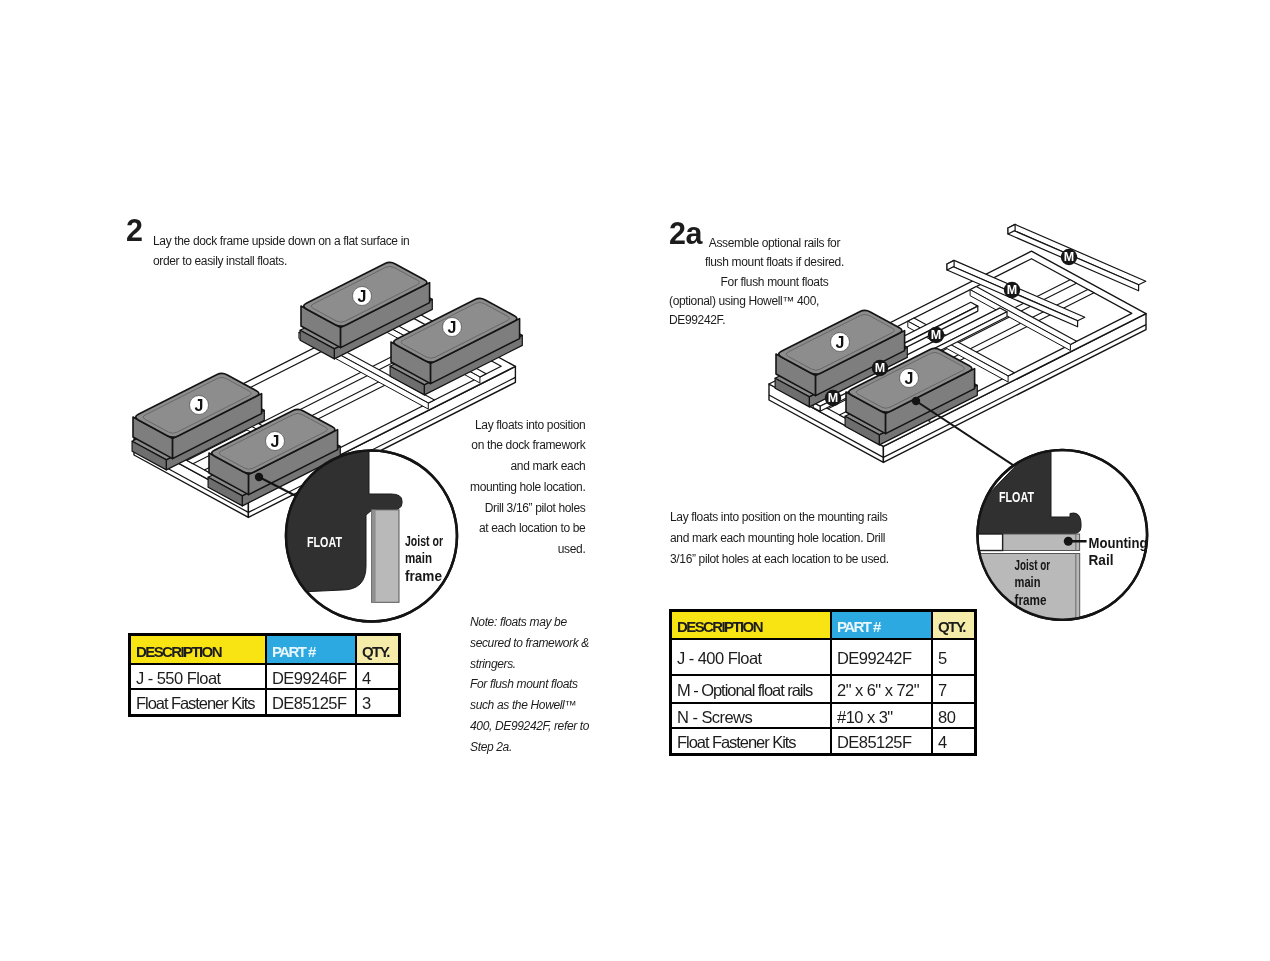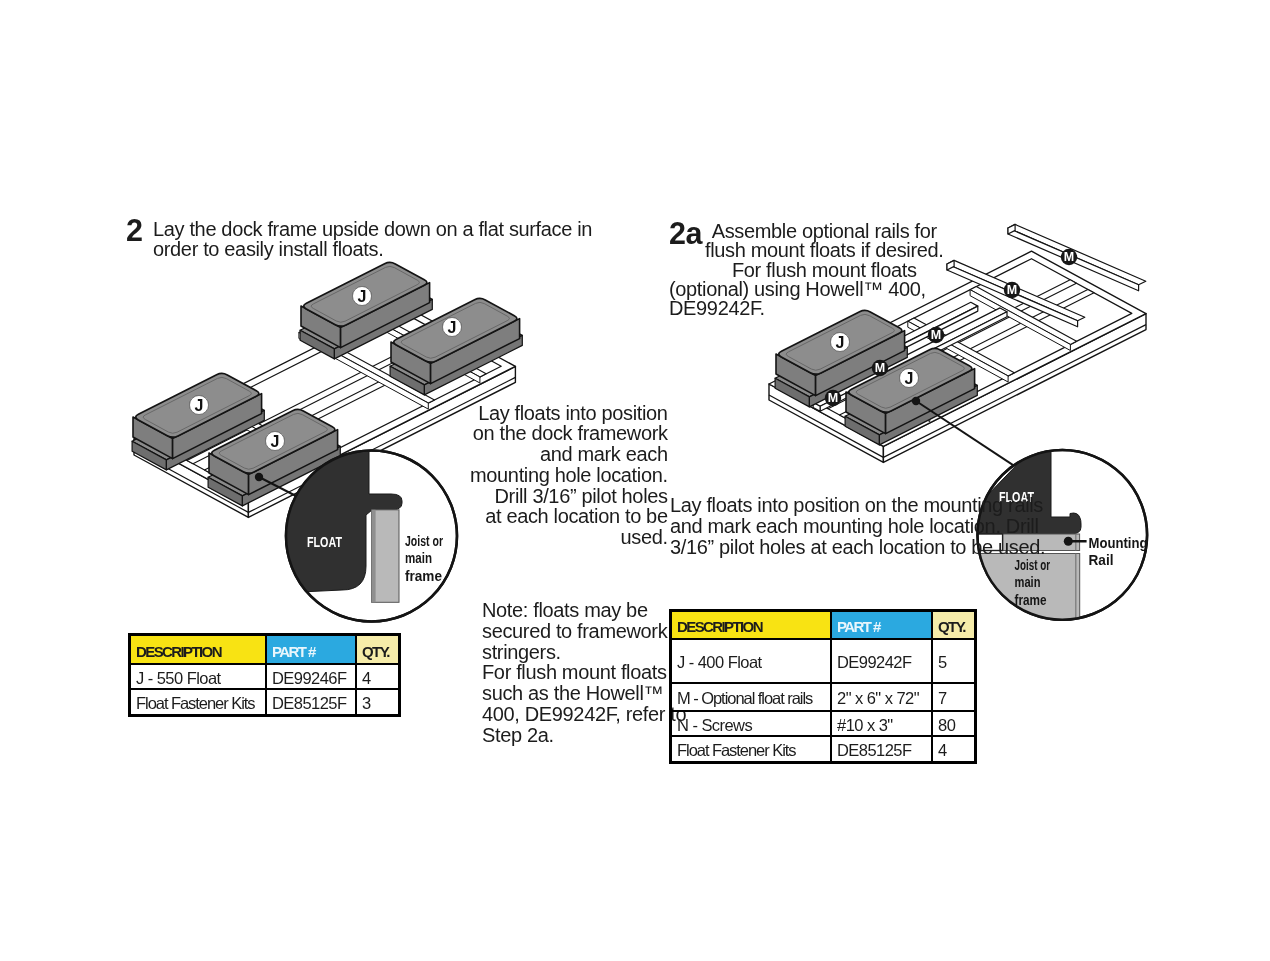--- a/index.html
+++ b/index.html
@@ -1,16 +1,16 @@
 <!DOCTYPE html>
 <html><head><meta charset="utf-8"><style>
 html,body{margin:0;padding:0;background:#ffffff;}
 .page{position:relative;width:1270px;height:961px;background:#ffffff;overflow:hidden;
   font-family:"Liberation Sans",sans-serif;color:#1c1c1c;}
-.t{position:absolute;font-size:20px;line-height:20.8px;letter-spacing:-0.35px;white-space:nowrap;}
+.t{position:absolute;font-size:12px;line-height:20.8px;letter-spacing:-0.35px;white-space:nowrap;margin-top:12px;}
 .num{position:absolute;font-size:30.5px;font-weight:bold;letter-spacing:-0.5px;line-height:1;}
 table{position:absolute;border-collapse:collapse;border:3.5px solid #000;}
 td{border:2.5px solid #000;font-size:16.5px;letter-spacing:-0.55px;padding:4px 0 0 5px;white-space:nowrap;}
 td.w{letter-spacing:-1.05px;}
 td.h{font-weight:bold;font-size:15px;letter-spacing:-1.6px;}
 </style></head><body>
 <div class="page">
 <svg width="1270" height="961" viewBox="0 0 1270 961" style="position:absolute;left:0;top:0" font-family="Liberation Sans,sans-serif">
 <polygon points="134.0,439.0 248.4,501.4 248.4,517.4 134.0,455.0" fill="#ffffff" stroke="#141414" stroke-width="1.4" stroke-linejoin="round"></polygon>
 <polygon points="248.4,501.4 515.4,366.4 515.4,382.4 248.4,517.4" fill="#ffffff" stroke="#141414" stroke-width="1.4" stroke-linejoin="round"></polygon>
@@ -152,21 +152,21 @@
 <circle cx="936" cy="335" r="8.2" fill="#161616"></circle>
       <text x="936" y="339.4" font-size="12.5" font-weight="bold" fill="#ffffff" text-anchor="middle">M</text>
 <circle cx="880" cy="368" r="8.2" fill="#161616"></circle>
       <text x="880" y="372.4" font-size="12.5" font-weight="bold" fill="#ffffff" text-anchor="middle">M</text>
 <circle cx="833" cy="398" r="8.2" fill="#161616"></circle>
       <text x="833" y="402.4" font-size="12.5" font-weight="bold" fill="#ffffff" text-anchor="middle">M</text>
 </svg>
 <div class="num" style="left:126px;top:215px;">2</div>
 <div class="t" style="left:153px;top:219px;line-height:20.3px;">Lay the dock frame upside down on a flat surface in<br>order to easily install floats.</div>
 <div class="t" style="left:470px;top:402.5px;text-align:right;">Lay floats into position<br>on the dock framework<br>and mark each<br>mounting hole location.<br>Drill 3/16” pilot holes<br>at each location to be<br>used.</div>
-<div class="t" style="left:482px;top:600px;">Note: floats may be<br>secured to framework &amp;<br>stringers.<br>For flush mount floats<br>such as the Howell™<br>400, DE99242F, refer to<br>Step 2a.</div>
+<div class="t" style="left:470px;top:600px;font-style:italic;">Note: floats may be<br>secured to framework &amp;<br>stringers.<br>For flush mount floats<br>such as the Howell™<br>400, DE99242F, refer to<br>Step 2a.</div>
 <div class="num" style="left:669px;top:217.5px;">2a</div>
 <div class="t" style="left:705px;top:222px;line-height:19.3px;text-align:center;">Assemble optional rails for<br>flush mount floats if desired.<br>For flush mount floats</div>
 <div class="t" style="left:669px;top:280px;line-height:19.3px;">(optional) using Howell™ 400,<br>DE99242F.</div>
 <div class="t" style="left:670px;top:495px;">Lay floats into position on the mounting rails<br>and mark each mounting hole location. Drill<br>3/16” pilot holes at each location to be used.</div>
 
 <table style="left:128px;top:633px;">
 <tbody>
         <tr style="height:29px;">
           <td class="h" style="width:129px;background:#f8e313;">DESCRIPTION</td>
           <td class="h" style="width:83px;background:#2ba9e0;color:#e9f6fc;">PART #</td>
@@ -185,21 +185,21 @@
 </tbody>
     </table>
 
 <table style="left:669px;top:609px;">
 <tbody>
         <tr style="height:28px;">
           <td class="h" style="width:153px;background:#f8e313;">DESCRIPTION</td>
           <td class="h" style="width:94px;background:#2ba9e0;color:#e9f6fc;">PART #</td>
           <td class="h" style="width:36px;background:#f6eca9;">QTY.</td>
         </tr>
-<tr style="height:44px;">
+<tr style="height:36px;">
           <td>J - 400 Float</td>
           <td>DE99242F</td>
           <td>5</td>
         </tr>
 <tr style="height:28px;">
           <td class="w">M - Optional float rails</td>
           <td>2" x 6" x 72"</td>
           <td>7</td>
         </tr>
 <tr style="height:14px;">

